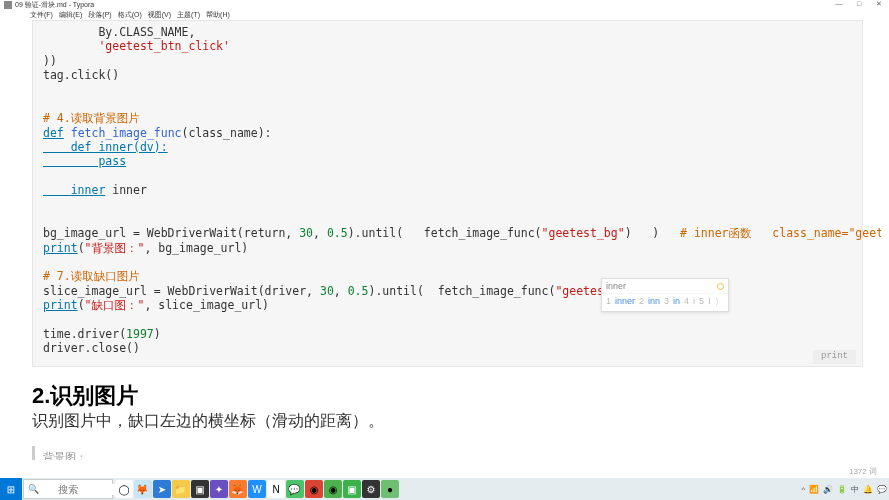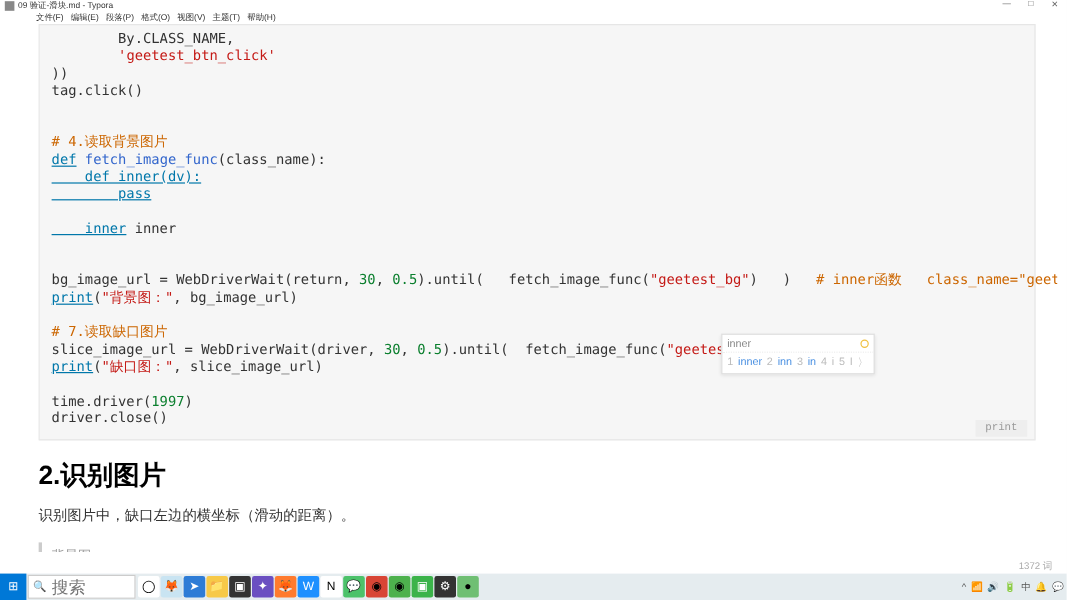--- a/index.html
+++ b/index.html
@@ -12,36 +12,36 @@
 .menubar span { cursor: pointer; }
 .content { position: absolute; left: 32px; right: 8px; top: 20px; bottom: 40px; background: #fff; overflow: hidden; }
 .code-block { background: #f6f6f6; border: 1px solid #e6e6e6; padding: 4px 10px 10px 10px; margin: 0 18px 14px 0; position: relative; font-family: "Consolas","Courier New",monospace; font-size: 11.5px; line-height: 1.25; color: #333; }
 .code-block .lang { position: absolute; right: 6px; bottom: 2px; font-size: 9px; color: #999; background: #eee; padding: 1px 8px; }
 pre { white-space: pre; }
 .c-key { color: #0077aa; text-decoration: underline; }
 .c-def { color: #3366cc; }
 .c-str { color: #c41a16; }
 .c-num { color: #0b7f2e; text-align: right; }
 .c-com { color: #cc6600; }
-.heading { font-size: 22px; font-weight: bold; margin: 10px 0 10px 0; }
-.para { font-size: 12px; color: #333; margin-bottom: 14px; }
+.heading { font-size: 22px; font-weight: bold; margin: 10px 0 0 0; }
+.para { font-size: 16px; color: #333; margin-bottom: 14px; }
 .quote { border-left: 3px solid #ccc; padding: 4px 8px; color: #999; font-size: 11px; }
 .autocomplete { position: absolute; right: 160px; top: 278px; width: 128px; background: #fff; border: 1px solid #ddd; font-size: 9px; box-shadow: 0 1px 3px rgba(0,0,0,0.1); }
 .autocomplete .ac-top { padding: 2px 4px; color: #888; border-bottom: 1px dotted #eee; display: flex; justify-content: space-between; align-items: center; }
 .autocomplete .ac-top .dot { width: 7px; height: 7px; border: 1px solid #f0c040; border-radius: 50%; }
 .autocomplete .ac-row { padding: 2px 4px; display: flex; gap: 4px; }
 .autocomplete .n { color: #bbb; }
 .autocomplete .w { color: #4a90e2; }
 .autocomplete .g { color: #bbb; }
 .statusbar { position: absolute; left: 4px; right: 0; bottom: 22px; height: 12px; font-size: 8px; color: #aaa; text-align: right; padding-right: 12px; }
 .taskbar { position: absolute; left: 0; right: 0; bottom: 0; height: 22px; background: #e5ecef; display: flex; align-items: center; }
 .taskbar .start { width: 22px; height: 22px; background: #0078d7; display: flex; align-items: center; justify-content: center; color: #fff; font-size: 10px; cursor: pointer; }
 .taskbar .search { display: flex; align-items: center; height: 20px; background: #fff; border: 1px solid #ccc; width: 90px; margin-left: 1px; padding: 0 4px; gap: 4px; }
 .taskbar .search .sicon { font-size: 9px; color: #666; }
-.taskbar .search input { border: none; outline: none; font-size: 14px; width: 60px; }
+.taskbar .search input { border: none; outline: none; font-size: 10px; width: 60px; margin-left: 15px; }
 .taskbar .apps { display: flex; gap: 1px; margin-left: 2px; }
 .taskbar .apps .app { width: 18px; height: 18px; display: flex; align-items: center; justify-content: center; font-size: 10px; cursor: pointer; border-radius: 2px; }
 .taskbar .tray { position: absolute; right: 2px; display: flex; gap: 4px; font-size: 8px; color: #555; align-items: center; }
 .taskbar .tray span { cursor: pointer; }
 </style>
 </head>
 <body>
 
 <div class="titlebar">
   <div class="ticon"></div>

